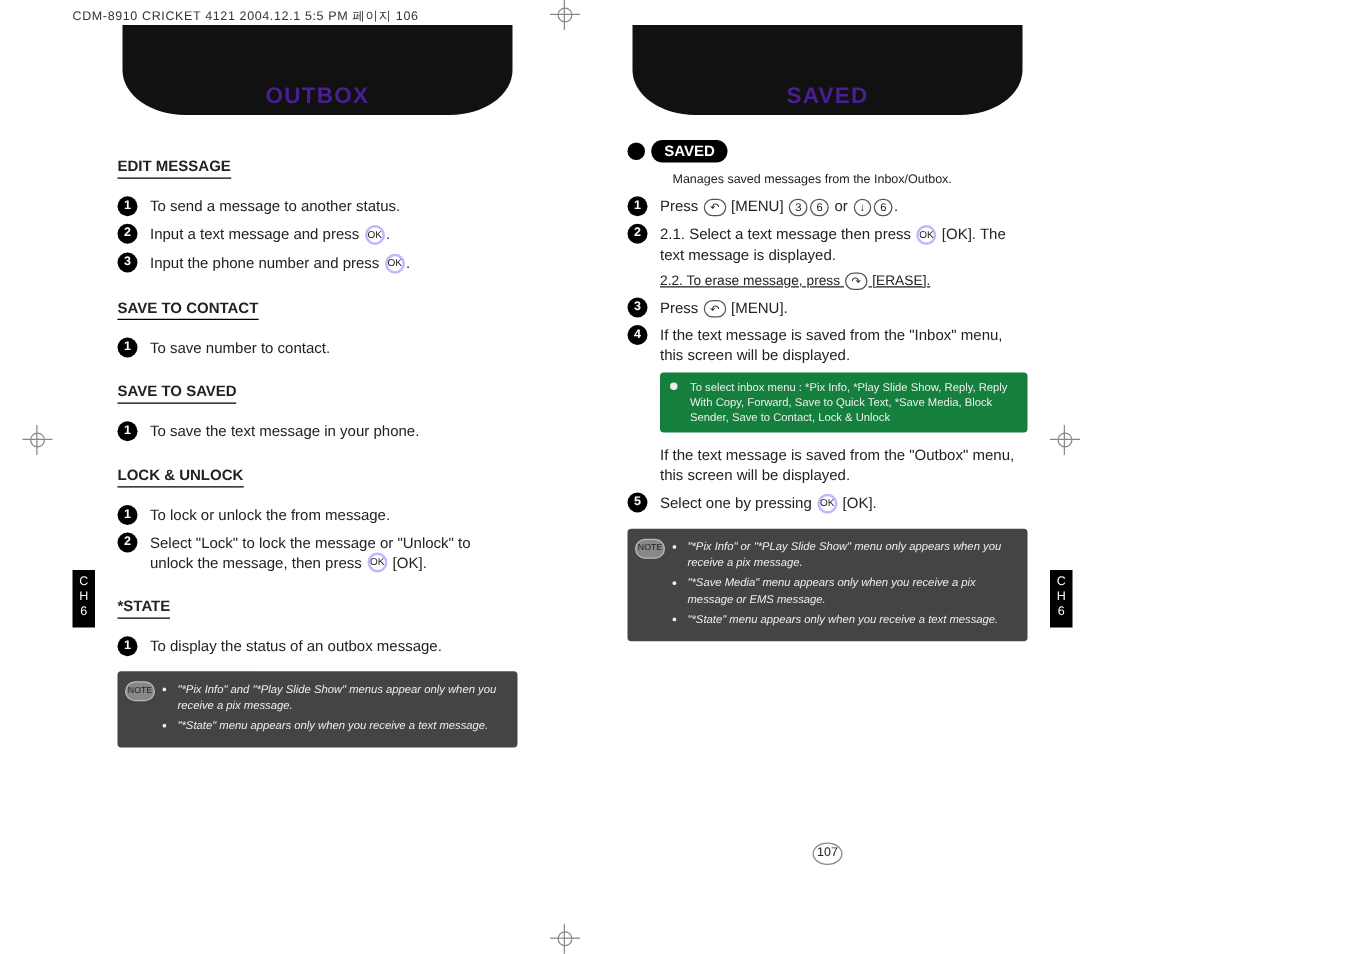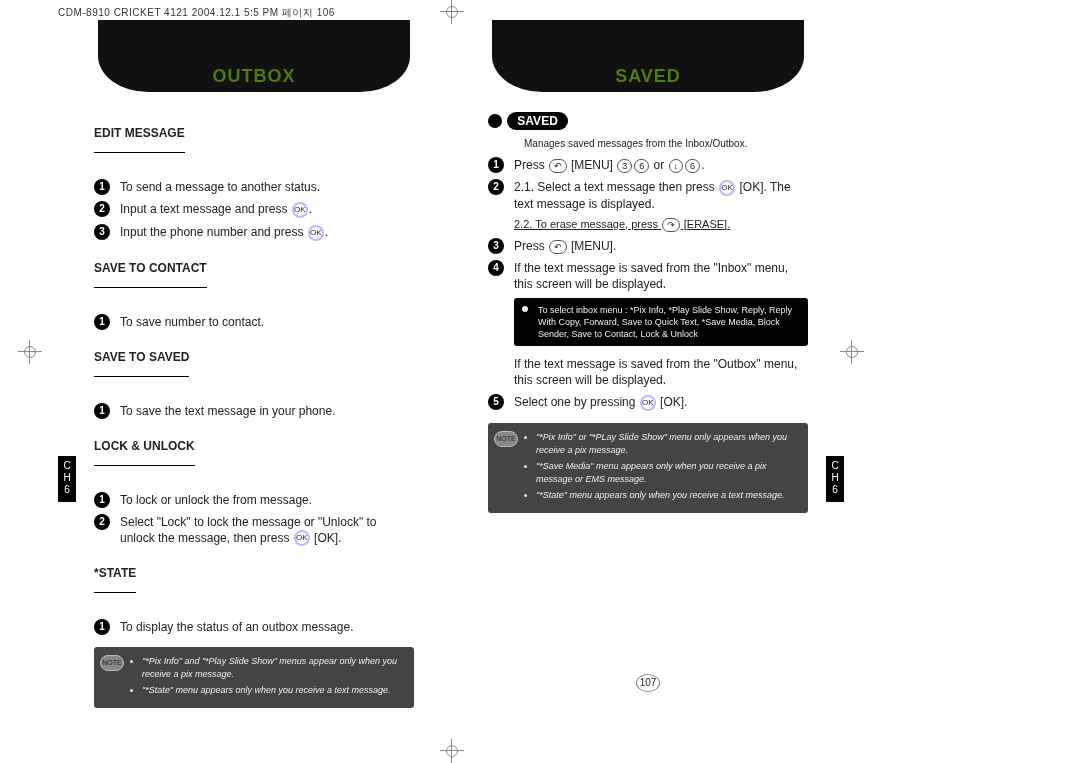--- a/index.html
+++ b/index.html
@@ -40,26 +40,26 @@
   .cm-left   { top: 340px; left: 18px; }
   .cm-right  { top: 340px; left: 840px; }
 
   .page {
     position: absolute;
     top: 20px;
     width: 392px;
     height: 700px;
   }
   .page-left  { left: 58px; }
-  .page-right { left: 452px; }
+  .page-right { left: 466px; }
 
   .header-tab {
     position: relative;
     height: 60px;
-    color: #4d7c0f;
+    color: #4c1d95;
   }
   .header-tab .blob {
     position: absolute;
     top: 0; left: 40px; right: 40px; height: 72px;
     background: #111;
     border-bottom-left-radius: 50px 36px;
     border-bottom-right-radius: 50px 36px;
   }
   .header-tab .title {
     position: absolute;
@@ -91,23 +91,23 @@
     top: 92px;
     left: 36px;
     right: 36px;
   }
 
   .section-title {
     font-weight: bold;
     font-size: 12px;
     border-bottom: 1.5px solid #000;
     display: inline-block;
-    padding-bottom: 12px;
+    padding-bottom: 2px;
     margin-top: 14px;
-    margin-bottom: 20px;
+    margin-bottom: 8px;
   }
 
   .pill-title {
     display: inline-block;
     background: #000;
     color: #fff;
     font-weight: bold;
     font-size: 12px;
     padding: 2px 10px;
     border-radius: 10px;
@@ -187,21 +187,21 @@
     font-size: 7px;
     font-style: normal;
     text-align: center;
     line-height: 14px;
     color: #222;
   }
   .notebox ul { margin: 0; padding-left: 12px; }
   .notebox li { margin-bottom: 3px; }
 
   .infobox {
-    background: #000000;
+    background: #15803d;
     color: #eee;
     font-size: 9px;
     border-radius: 3px;
     padding: 6px 10px 6px 24px;
     margin: 6px 0 10px 26px;
     position: relative;
     line-height: 12px;
   }
   .infobox::before {
     content: "";

